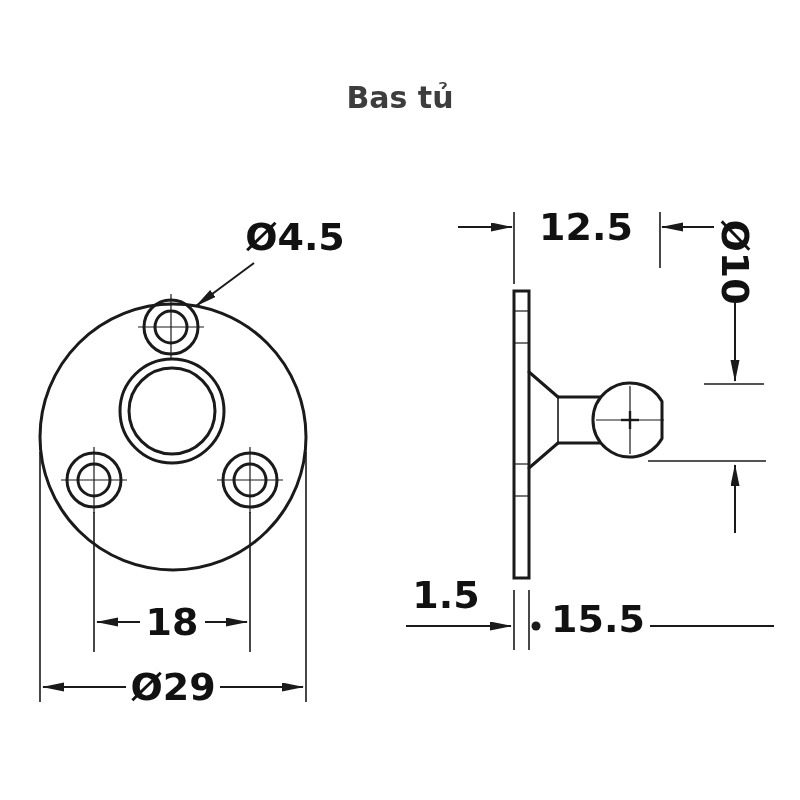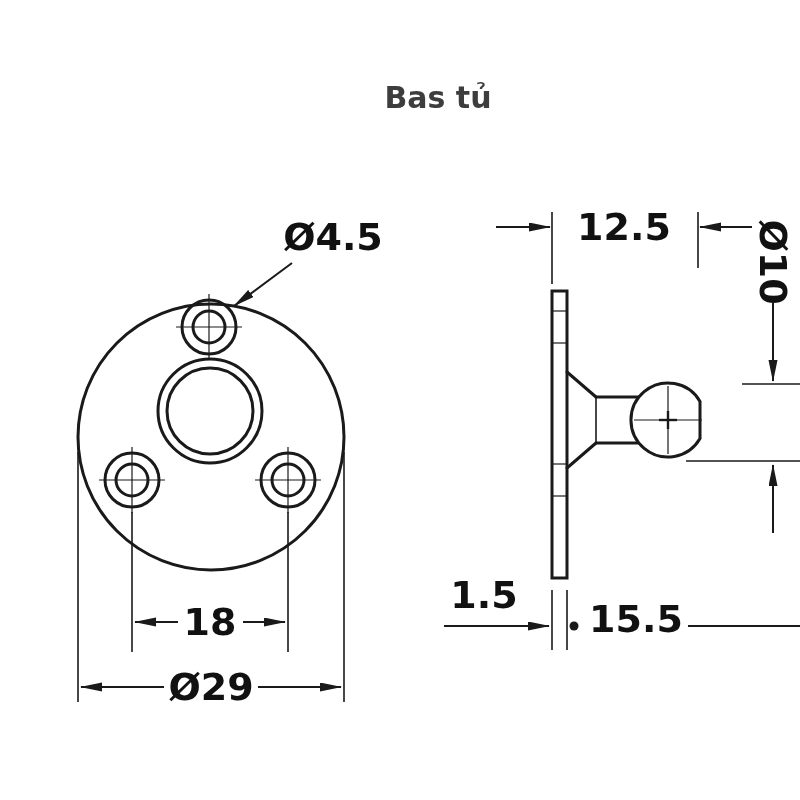--- a/index.html
+++ b/index.html
@@ -2,21 +2,21 @@
 <html style="--line: #1a1a1a; --dim-text: #111111; --title-text: #3d3d3d; --background: #ffffff;"><head>
 <meta charset="utf-8">
 <style>
   :root{
     --line:#1a1a1a;
     --dim-text:#111111;
     --title-text:#3d3d3d;
     --background:#ffffff;
   }
   html,body{margin:0;padding:0;background:var(--background);}
-  .stage{width:717px;height:800px;background:var(--background);position:relative;padding-left:38px;}
+  .stage{width:717px;height:800px;background:var(--background);position:relative;}
   svg{display:block;}
   .outline{stroke:var(--line);stroke-width:3;fill:none;stroke-linecap:round;}
   .outline-fill{stroke:var(--line);stroke-width:3;fill:var(--background);}
   .dim{stroke:var(--line);stroke-width:2;fill:none;}
   .ext{stroke:var(--line);stroke-width:1.6;fill:none;}
   .thin{stroke:var(--line);stroke-width:1.2;fill:none;}
   .plus{stroke:var(--line);stroke-width:2.4;fill:none;}
   .dimtext{font-family:"DejaVu Sans",sans-serif;font-weight:bold;font-size:38px;fill:var(--dim-text);}
   .title{font-family:"DejaVu Sans",sans-serif;font-weight:bold;font-size:30px;fill:var(--title-text);}
   .dot{fill:var(--line);stroke:none;}

